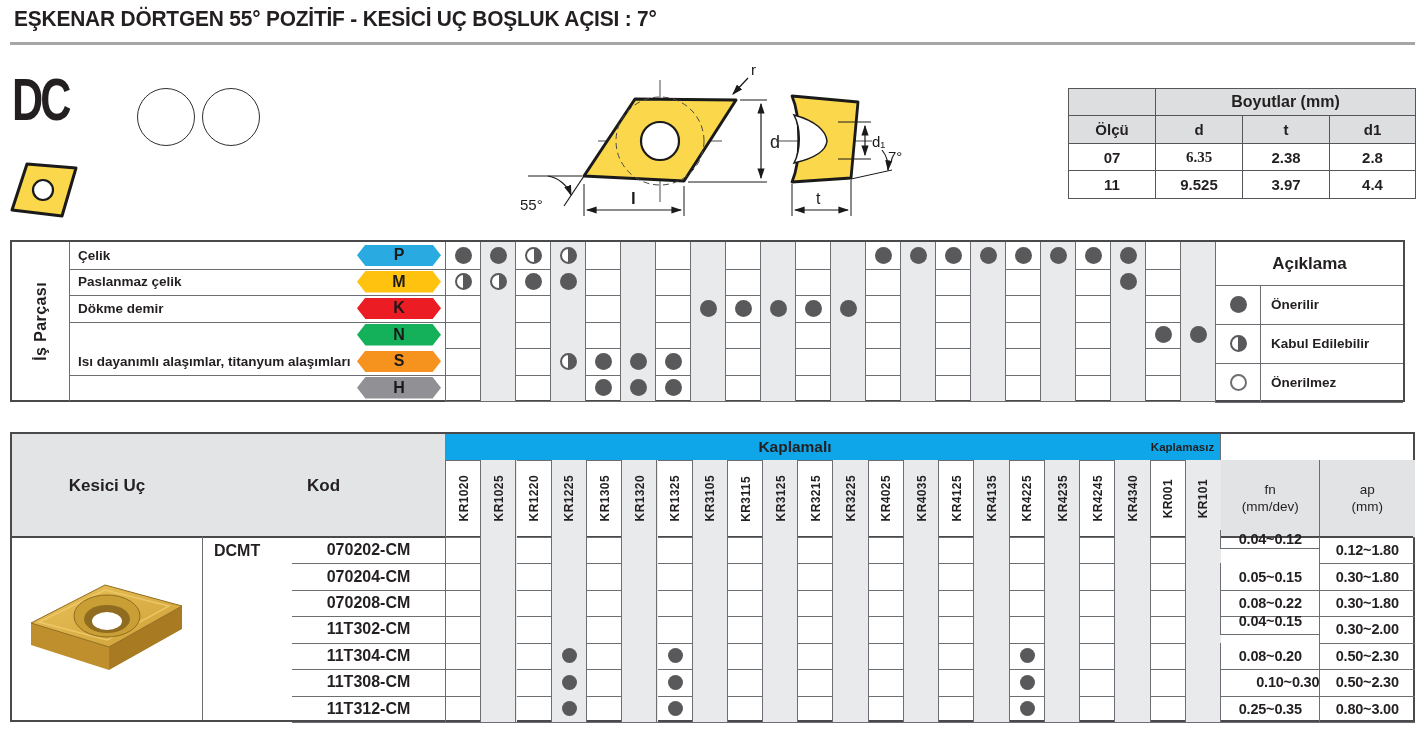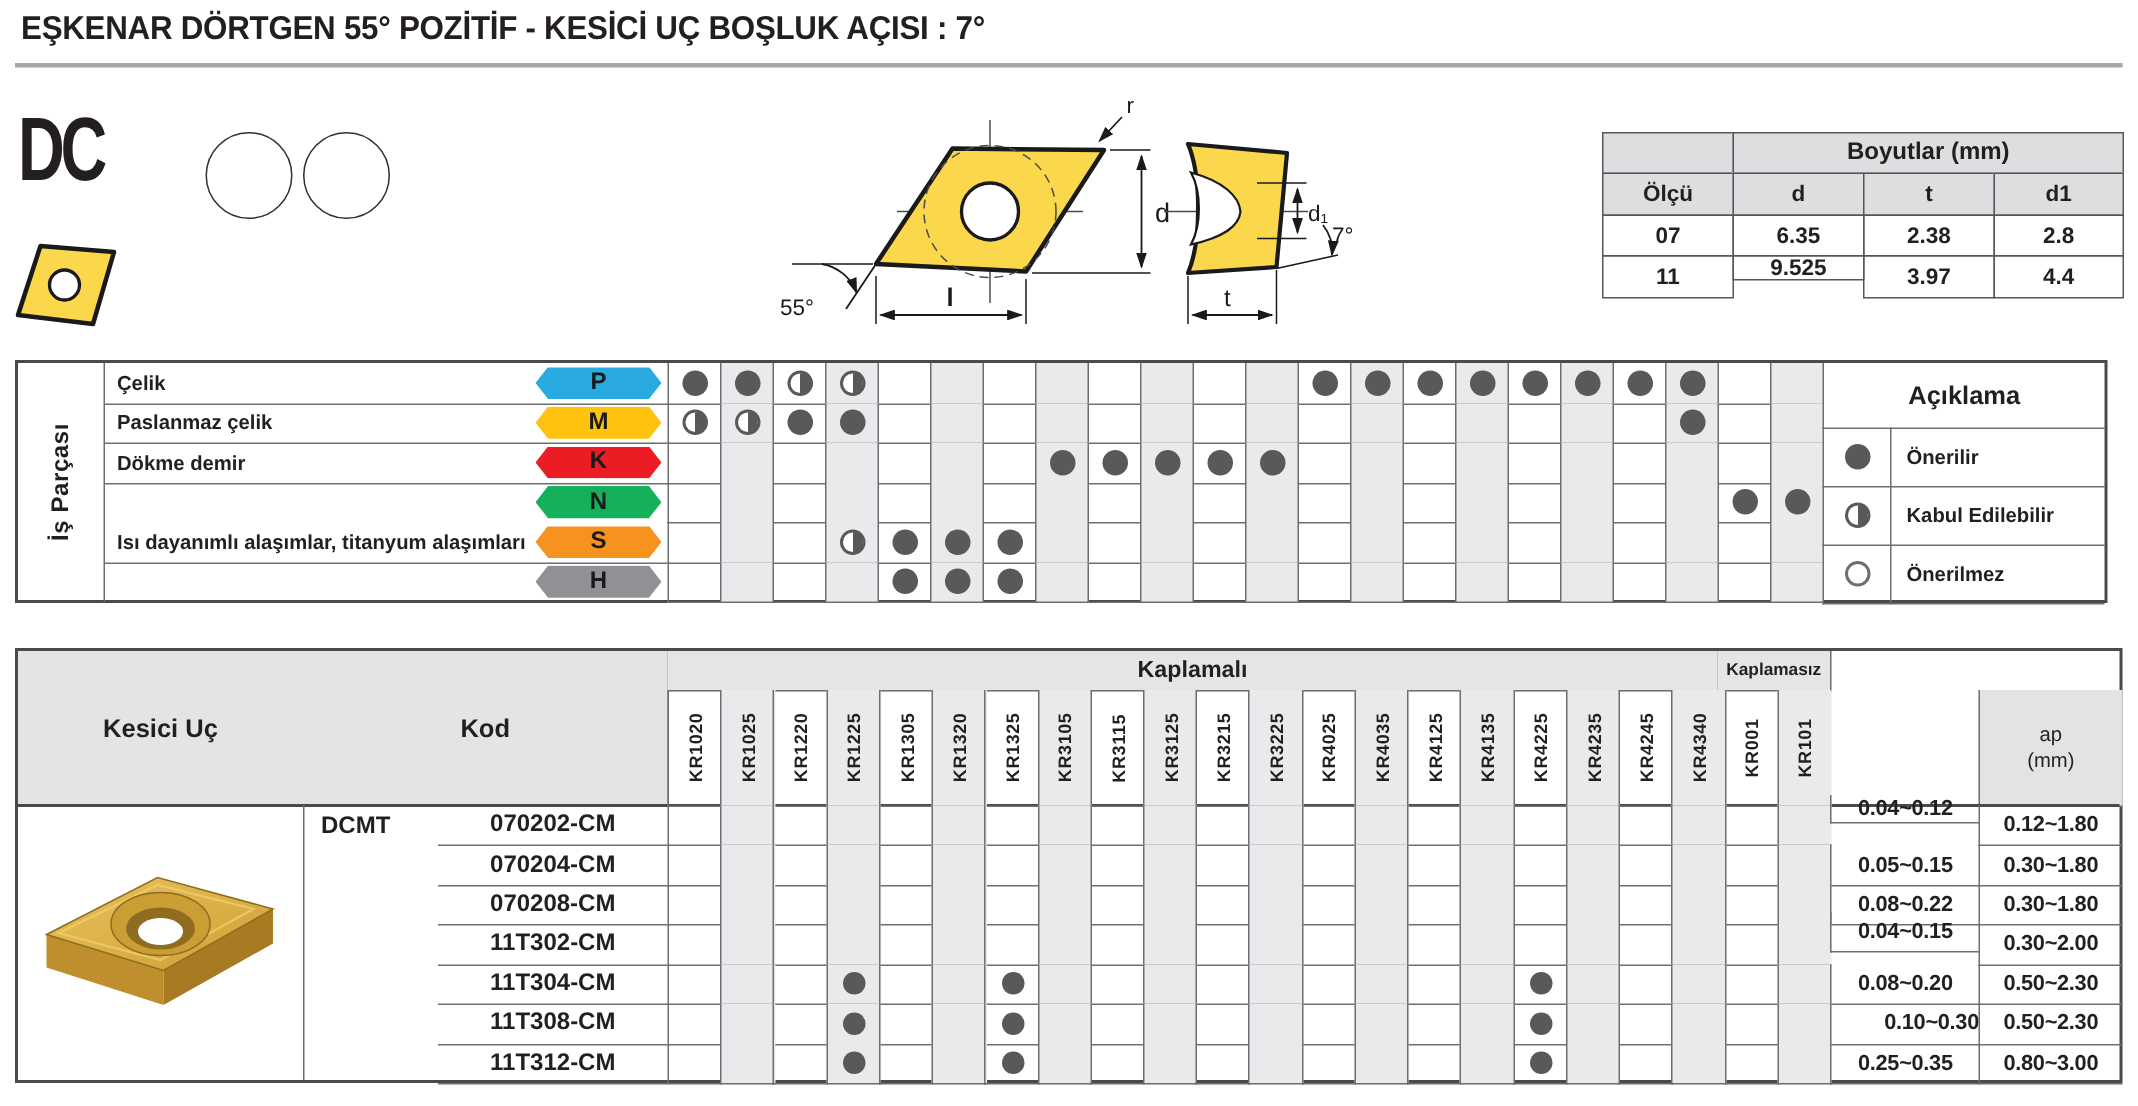--- a/index.html
+++ b/index.html
@@ -26,21 +26,21 @@
   .gcell{border-left:1px solid #6D6E71;border-bottom:1px solid #6D6E71;}
   .alt{background:#E9EAEB;}
   .leg{border-left:1px solid #6D6E71;border-bottom:1px solid #6D6E71;}
   .dot-f{width:17px;height:17px;border-radius:50%;background:#59595B;}
   .dot-f.sm{width:15px;height:15px;}
   .dot-h{width:17px;height:17px;border-radius:50%;box-sizing:border-box;border:2px solid #59595B;
          background:linear-gradient(90deg,#fff 0 50%,#59595B 50% 100%);}
   .dot-n{width:17px;height:17px;border-radius:50%;box-sizing:border-box;border:2px solid #6D6E71;background:#fff;}
   .vt{writing-mode:vertical-rl;transform:rotate(180deg);font-weight:700;font-size:12px;letter-spacing:.4px;}
   .hd2{background:#E3E4E5;font-weight:700;font-size:17px;border-right:1px solid #6D6E71;border-bottom:1px solid #6D6E71;}
-  .ghd{border-right:1px solid #6D6E71;border-bottom:1px solid #6D6E71;font-weight:700;background:#e5e5e5;}
+  .ghd{border-right:1px solid #6D6E71;border-bottom:1px solid #6D6E71;font-weight:700;background:#0ea5e9;}
   .fnhd{background:#E2E3E4;border-left:1px solid #6D6E71;border-bottom:1px solid #6D6E71;
         display:flex;flex-direction:column;align-items:center;justify-content:center;font-size:13.5px;line-height:1.25;}
   .code-cell{border-bottom:1px solid #6D6E71;font-weight:700;font-size:16px;}
   .val-cell{border-left:1px solid #6D6E71;border-bottom:1px solid #6D6E71;font-size:14.5px;font-weight:700;letter-spacing:-0.2px;}
   svg text{font-family:"Liberation Sans",sans-serif;fill:#1a1a1a;}
 </style>
 </head>
 <body>
 
 <div class="page">
@@ -111,25 +111,25 @@
   </svg>
 
   <div>
     <div class="abs cc dcell hd" style="left:1068px;top:88px;width:88px;height:28px;"></div>
     <div class="abs cc dcell hd" style="left:1155px;top:88px;width:261px;height:28px;font-size:16px;">Boyutlar (mm)</div>
     <div class="abs cc dcell hd" style="left:1068px;top:115px;width:88px;height:29px;">Ölçü</div>
     <div class="abs cc dcell hd" style="left:1155px;top:115px;width:88px;height:29px;">d</div>
     <div class="abs cc dcell hd" style="left:1242px;top:115px;width:88px;height:29px;">t</div>
     <div class="abs cc dcell hd" style="left:1329px;top:115px;width:87px;height:29px;">d1</div>
     <div class="abs cc dcell b" style="left:1068px;top:143px;width:88px;height:28px;">07</div>
-    <div class="abs cc dcell b" style="left:1155px;top:143px;width:88px;height:28px;">6.35</div>
+    <div class="abs cc dcell b" style="left:1155px;top:143px;width:88px;height:28px;font-family:Liberation Serif, serif;">6.35</div>
     <div class="abs cc dcell b" style="left:1242px;top:143px;width:88px;height:28px;">2.38</div>
     <div class="abs cc dcell b" style="left:1329px;top:143px;width:87px;height:28px;">2.8</div>
     <div class="abs cc dcell b" style="left:1068px;top:170px;width:88px;height:29px;">11</div>
-    <div class="abs cc dcell b" style="left:1155px;top:170px;width:88px;height:17px;">9.525</div>
+    <div class="abs cc dcell b" style="left:1155px;top:170px;width:88px;height:29px;">9.525</div>
     <div class="abs cc dcell b" style="left:1242px;top:170px;width:88px;height:29px;">3.97</div>
     <div class="abs cc dcell b" style="left:1329px;top:170px;width:87px;height:29px;">4.4</div>
   </div>
 
   <div id="wp-body" class="abs frame" style="left:10px;top:240px;width:1395px;height:162px;">
     <div class="abs cc" style="left:0;top:0;width:58px;height:159px;border-right:1px solid #6D6E71;">
       <span class="vt" style="font-size:16px;">İş Parçası</span>
     </div>
   <div class="abs m-label" style="left: 58px; top: 0px; width: 375px; height: 27.5px;">Çelik</div>
       <div class="abs hex cc" style="left: 345px; top: 2.5px; width: 84px; height: 21.5px; background: rgb(41, 171, 226);">P</div>
@@ -348,20 +348,24 @@
         <div class="dot-n" style=""></div>
       </div>
       <div class="abs leg" style="left: 1248px; top: 121px; width: 143px; height: 40px; display: flex; align-items: center; padding-left: 10px; font-weight: 700; font-size: 13.5px;">Önerilmez</div>
     </div>
 
   <div id="ct-body" class="abs frame" style="left:10px;top:432px;width:1405px;height:290px;">
     <div class="abs cc hd2" style="left:0;top:0;width:191px;height:104px;">Kesici Uç</div>
     <div class="abs cc hd2" style="left:190px;top:0;width:244px;height:104px;">Kod</div>
     <div class="abs cc ghd" style="left:433px;top:0;width:701px;height:27px;font-size:15.5px;">Kaplamalı</div>
     <div class="abs cc ghd" style="left:1133px;top:0;width:76px;height:27px;font-size:11.5px;">Kaplamasız</div>
+    <div class="abs fnhd" style="left:1208px;top:26px;width:99.5px;height:78px;">
+      <div>fn</div>
+      <div>(mm/dev)</div>
+    </div>
     <div class="abs fnhd" style="left:1306.5px;top:26px;width:96.5px;height:78px;">
       <div>ap</div>
       <div>(mm)</div>
     </div>
     <div class="abs" style="left:0;top:102px;width:1401px;height:2px;background:#4A4A4C;"></div>
 
     <div class="abs" style="left:0;top:103px;width:191px;height:183px;border-right:1px solid #6D6E71;">
       <svg width="180" height="150" viewBox="0 0 180 150" style="position:absolute;left:5px;top:22px;">
         <defs>
           <linearGradient id="gTop" x1="0" y1="0" x2="1" y2="1">

